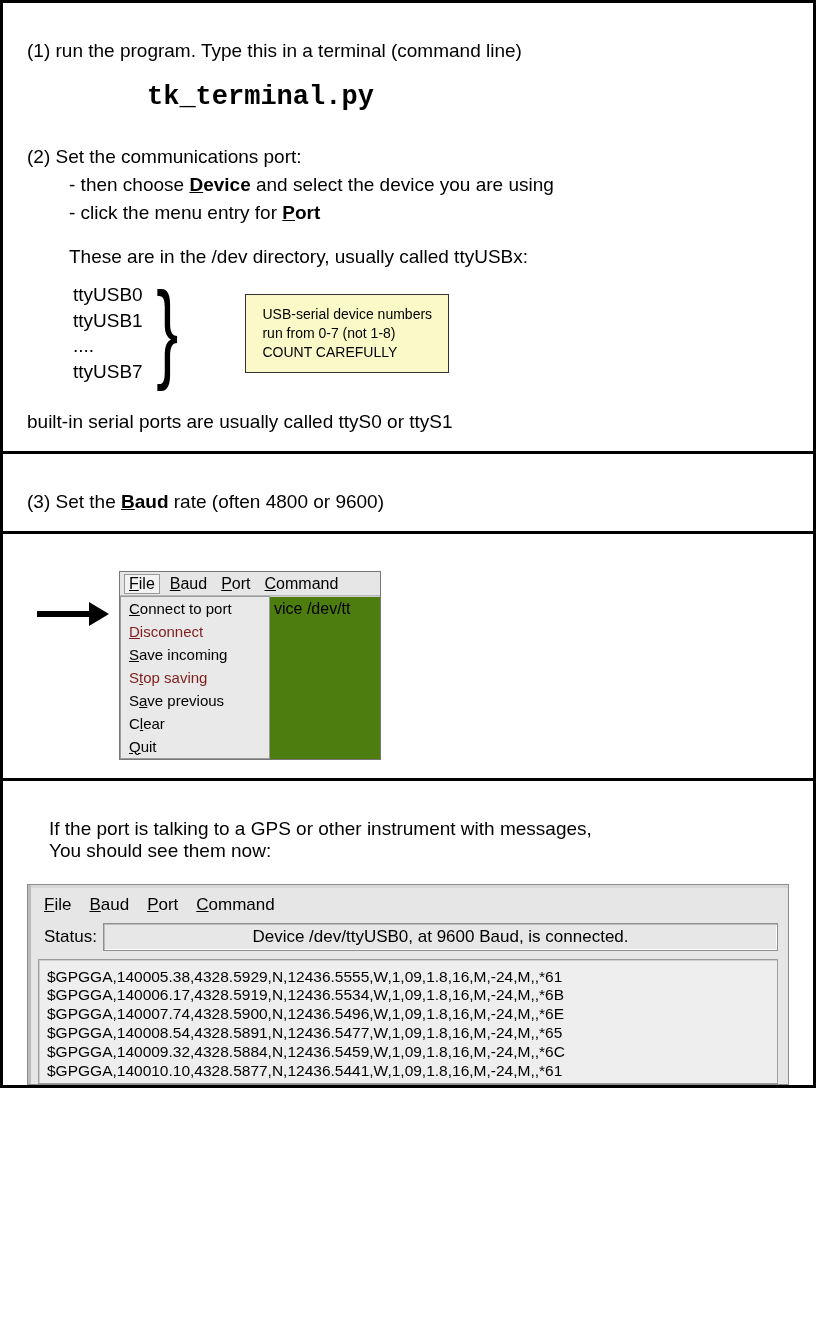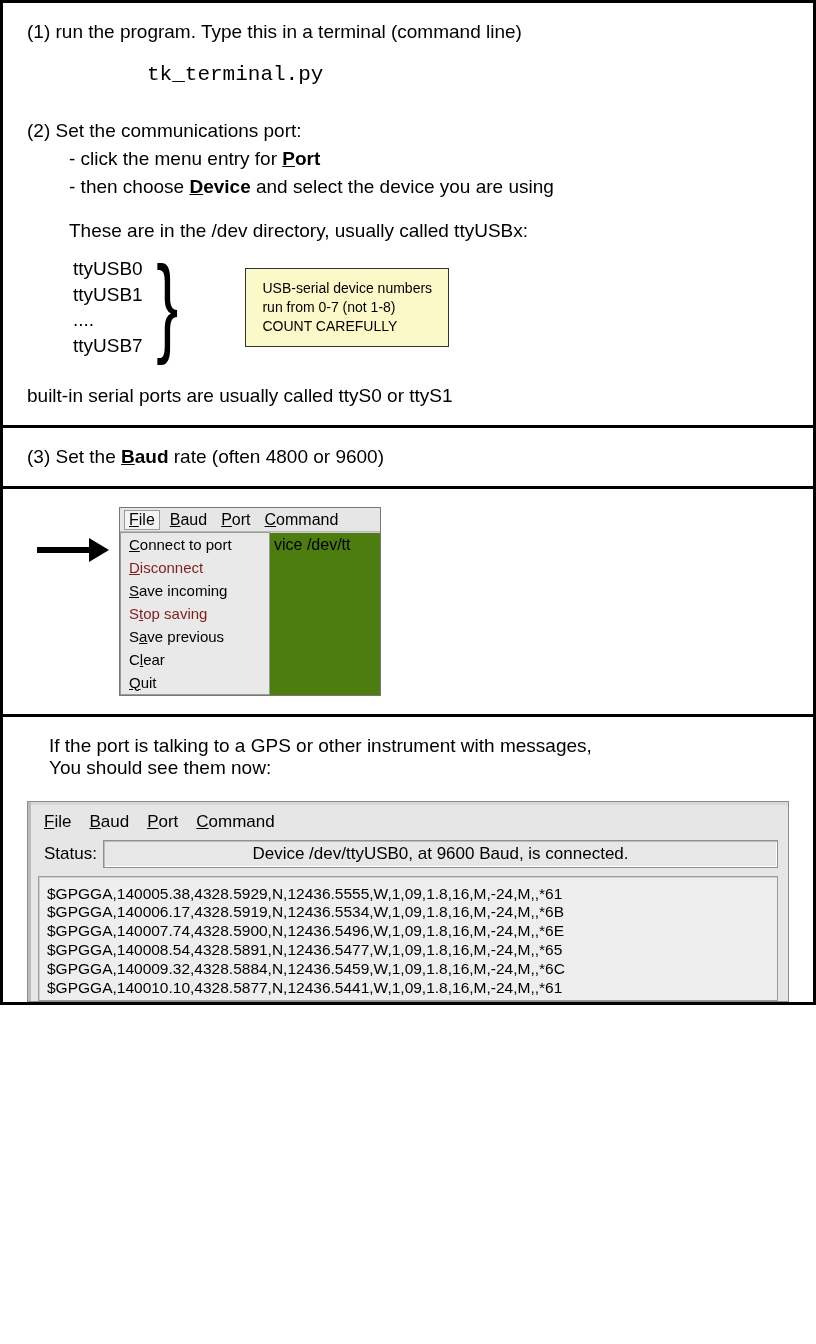--- a/index.html
+++ b/index.html
@@ -12,25 +12,26 @@
     background: #fff;
     width: 816px;
   }
   .page {
     border: 3px solid #000;
     width: 816px;
   }
   .section {
     border-bottom: 3px solid #000;
     padding: 18px 24px 18px 24px;
+    margin-top: 19px;
   }
   .section:last-child { border-bottom: none; }
   .step-line { margin-bottom: 6px; }
   .indent1 { padding-left: 42px; }
-  .mono { font-family: "Courier New", monospace; font-weight: normal; font-size: 21px; }
+  .mono { font-family: "Courier New", monospace; font-weight: bold; font-size: 27px; }
   .cmd-wrap { margin: 20px 0 34px 120px; }
   .u { text-decoration: underline; }
   b { font-weight: bold; }
 
   
   .tty-row { display: flex; align-items: center; margin: 14px 0 12px 0; }
   .tty-list { margin-left: 46px; line-height: 1.35; }
   .brace {
     font-size: 110px;
     line-height: 0.9;
@@ -168,24 +169,24 @@
 <div class="page">
 
   <div class="section">
     <div class="step-line">(1) run the program.  Type this in a terminal (command line)</div>
     <div class="cmd-wrap">
       <span class="mono">tk_terminal.py</span>
     </div>
 
     <div class="step-line">(2) Set the communications port:</div>
     <div class="step-line indent1">
+      <span>- then choose </span><b><span class="u">D</span><span>evice</span></b><span> and select the device you are using</span>
+    </div>
+    <div class="step-line indent1">
       <span>- click the menu entry for </span><b><span class="u">P</span><span>ort</span></b>
-    </div>
-    <div class="step-line indent1">
-      <span>- then choose </span><b><span class="u">D</span><span>evice</span></b><span> and select the device you are using</span>
     </div>
 
     <div class="step-line indent1" style="margin-top:22px">These are in the /dev directory, usually called ttyUSBx:</div>
 
     <div class="tty-row">
       <div class="tty-list">
         <div>ttyUSB0</div>
         <div>ttyUSB1</div>
         <div>....</div>
         <div>ttyUSB7</div>

